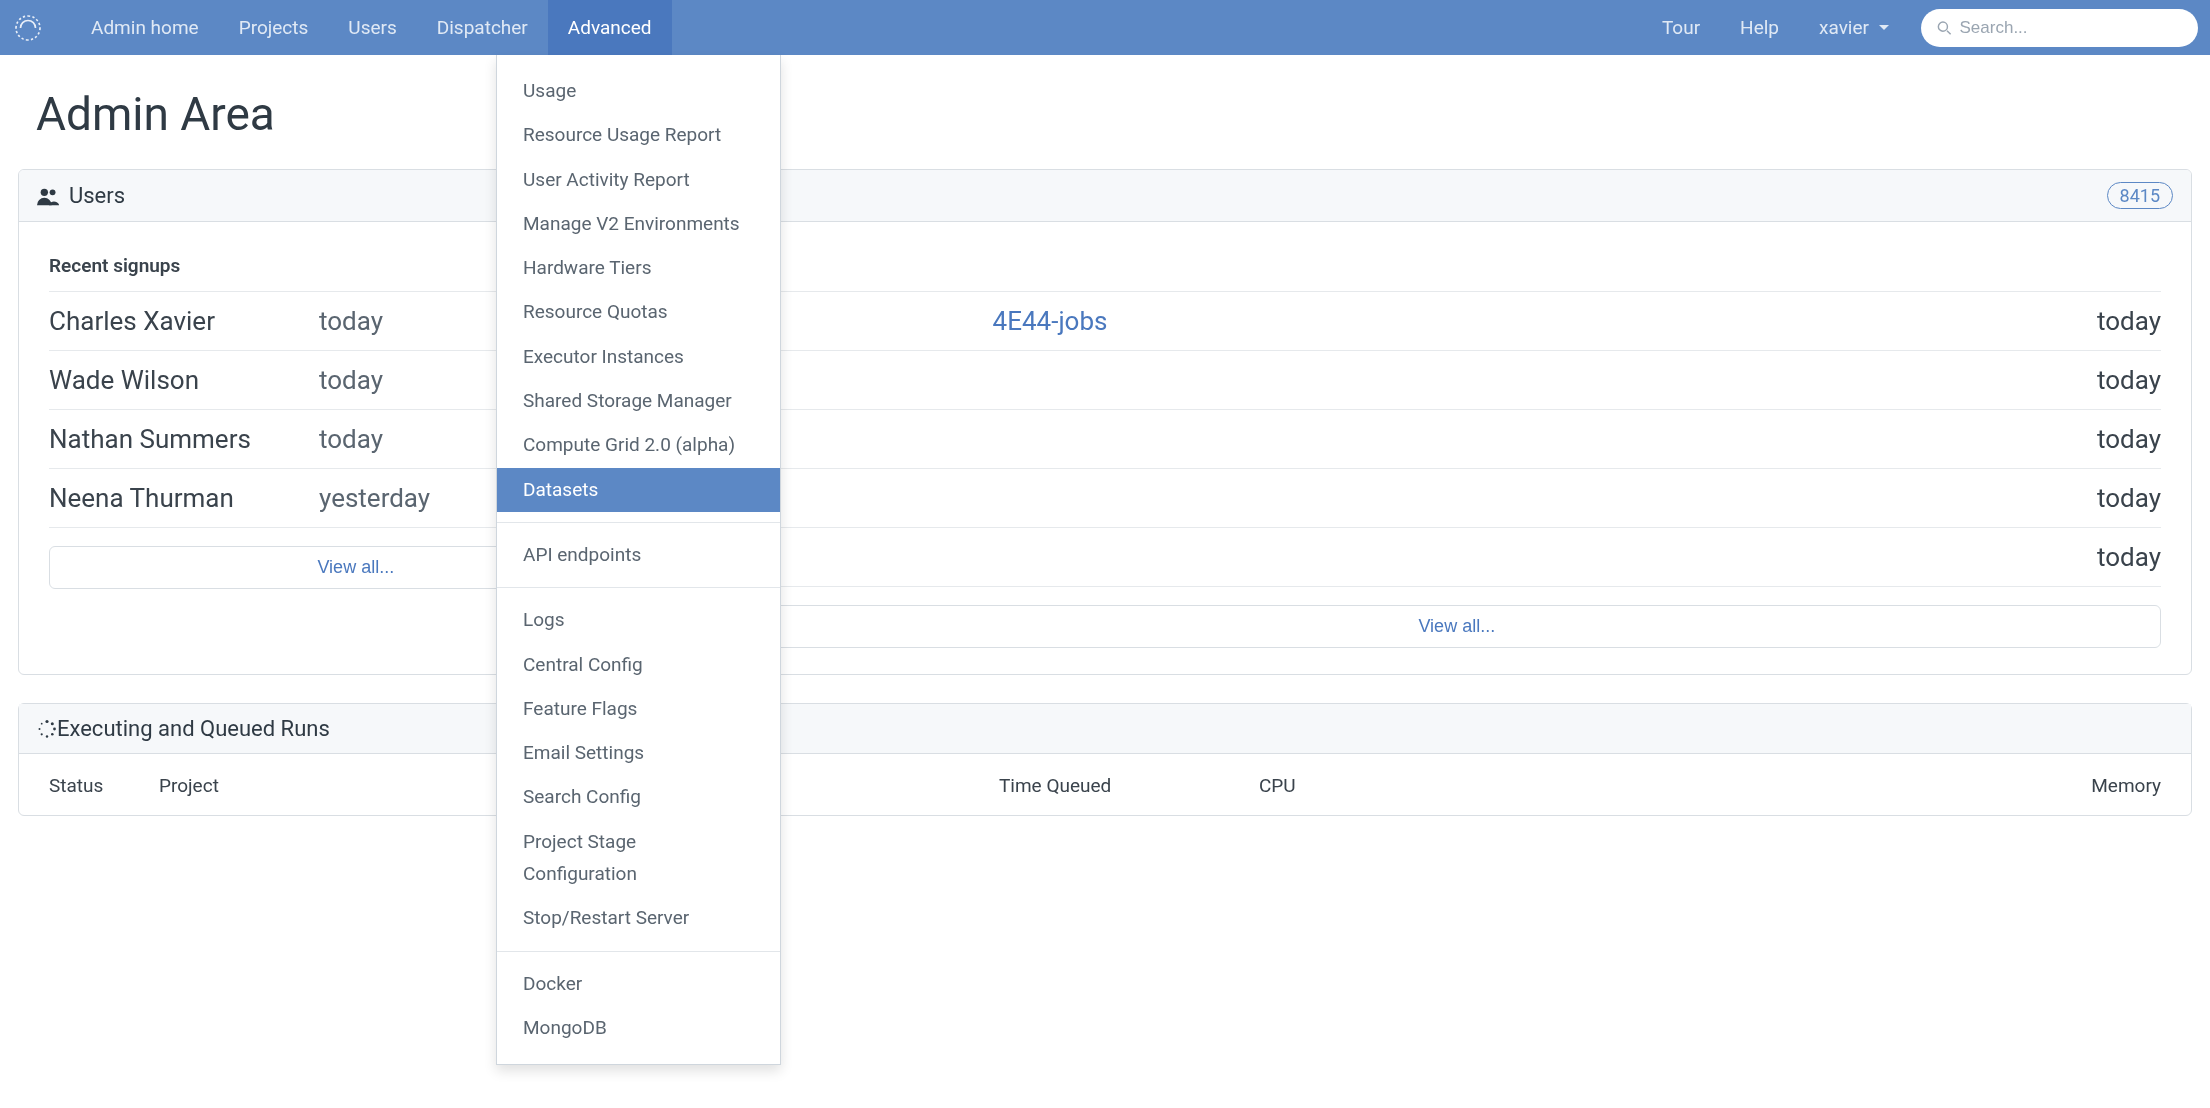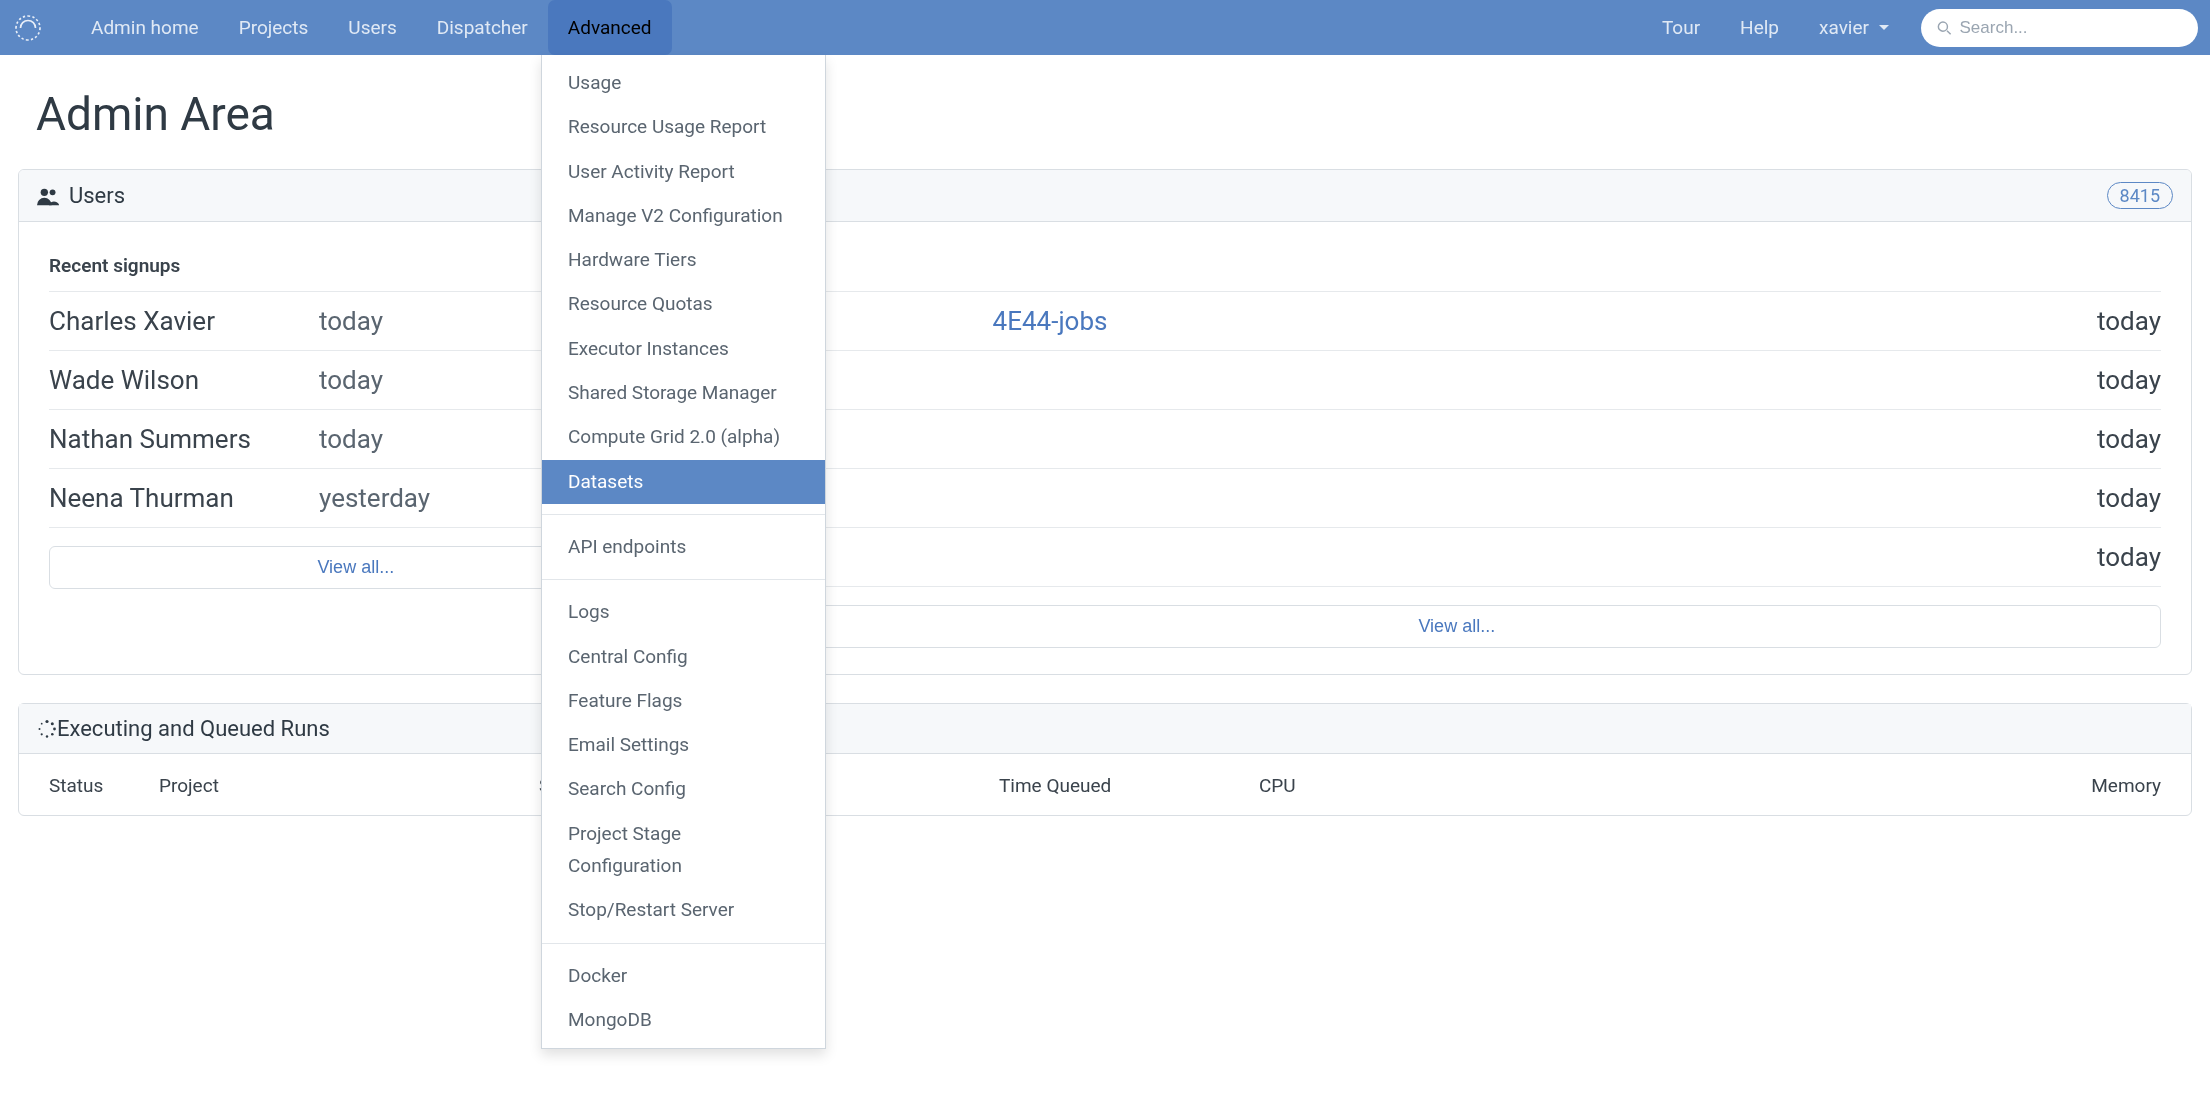--- a/index.html
+++ b/index.html
@@ -34,22 +34,21 @@
       padding: 0 20px;
       height: 55px;
       display: flex;
       align-items: center;
       color: #e0e9f5;
       cursor: pointer;
       font-size: 19px;
     }
     .nav-item.active {
       background: #4a78be;
-      color: #000000;
-      border-radius: 7px;
+      color: #ffffff;
     }
     .nav-right {
       margin-left: auto;
       display: flex;
       align-items: center;
       height: 100%;
       padding-right: 12px;
     }
     .nav-user { display: flex; align-items: center; gap: 6px; }
     .caret-down {
@@ -70,28 +69,28 @@
       margin-left: 12px;
     }
     .search-wrap svg { width: 16px; height: 16px; color: #9aa5b1; margin-right: 8px; }
     .search-wrap input { border: none; outline: none; font-size: 17px; color: #555; width: 100%; background: transparent; }
     .search-wrap input::placeholder { color: #9aa5b1; }
 
     
     .dropdown {
       position: absolute;
       top: 55px;
-      left: 541px;
+      left: 496px;
       width: 285px;
       background: #ffffff;
       border: 1px solid #cfd6dd;
       border-top: none;
       box-shadow: 0 6px 12px rgba(0,0,0,0.12);
       z-index: 1000;
-      padding: 6px 0;
+      padding: 14px 0;
     }
     .dropdown-item {
       padding: 6px 26px;
       color: #5a6570;
       cursor: pointer;
       font-size: 19px;
       line-height: 1.7;
     }
     .dropdown-item.highlighted {
       background: #5c88c5;
@@ -260,21 +259,21 @@
         </svg>
       <input type="text" placeholder="Search..." style="">
     </div>
   </div>
 </div>
 
 <div class="dropdown">
   <div class="dropdown-item"><span>Usage</span></div>
   <div class="dropdown-item"><span>Resource Usage Report</span></div>
   <div class="dropdown-item"><span>User Activity Report</span></div>
-  <div class="dropdown-item"><span>Manage V2 Configuration</span></div>
+  <div class="dropdown-item"><span>Manage V2 Environments</span></div>
   <div class="dropdown-item"><span>Hardware Tiers</span></div>
   <div class="dropdown-item"><span>Resource Quotas</span></div>
   <div class="dropdown-item"><span>Executor Instances</span></div>
   <div class="dropdown-item"><span>Shared Storage Manager</span></div>
   <div class="dropdown-item"><span>Compute Grid 2.0 (alpha)</span></div>
   <div class="dropdown-item highlighted"><span>Datasets</span></div>
   <div class="dropdown-divider"></div>
   <div class="dropdown-item"><span>API endpoints</span></div>
   <div class="dropdown-divider"></div>
   <div class="dropdown-item"><span>Logs</span></div>

